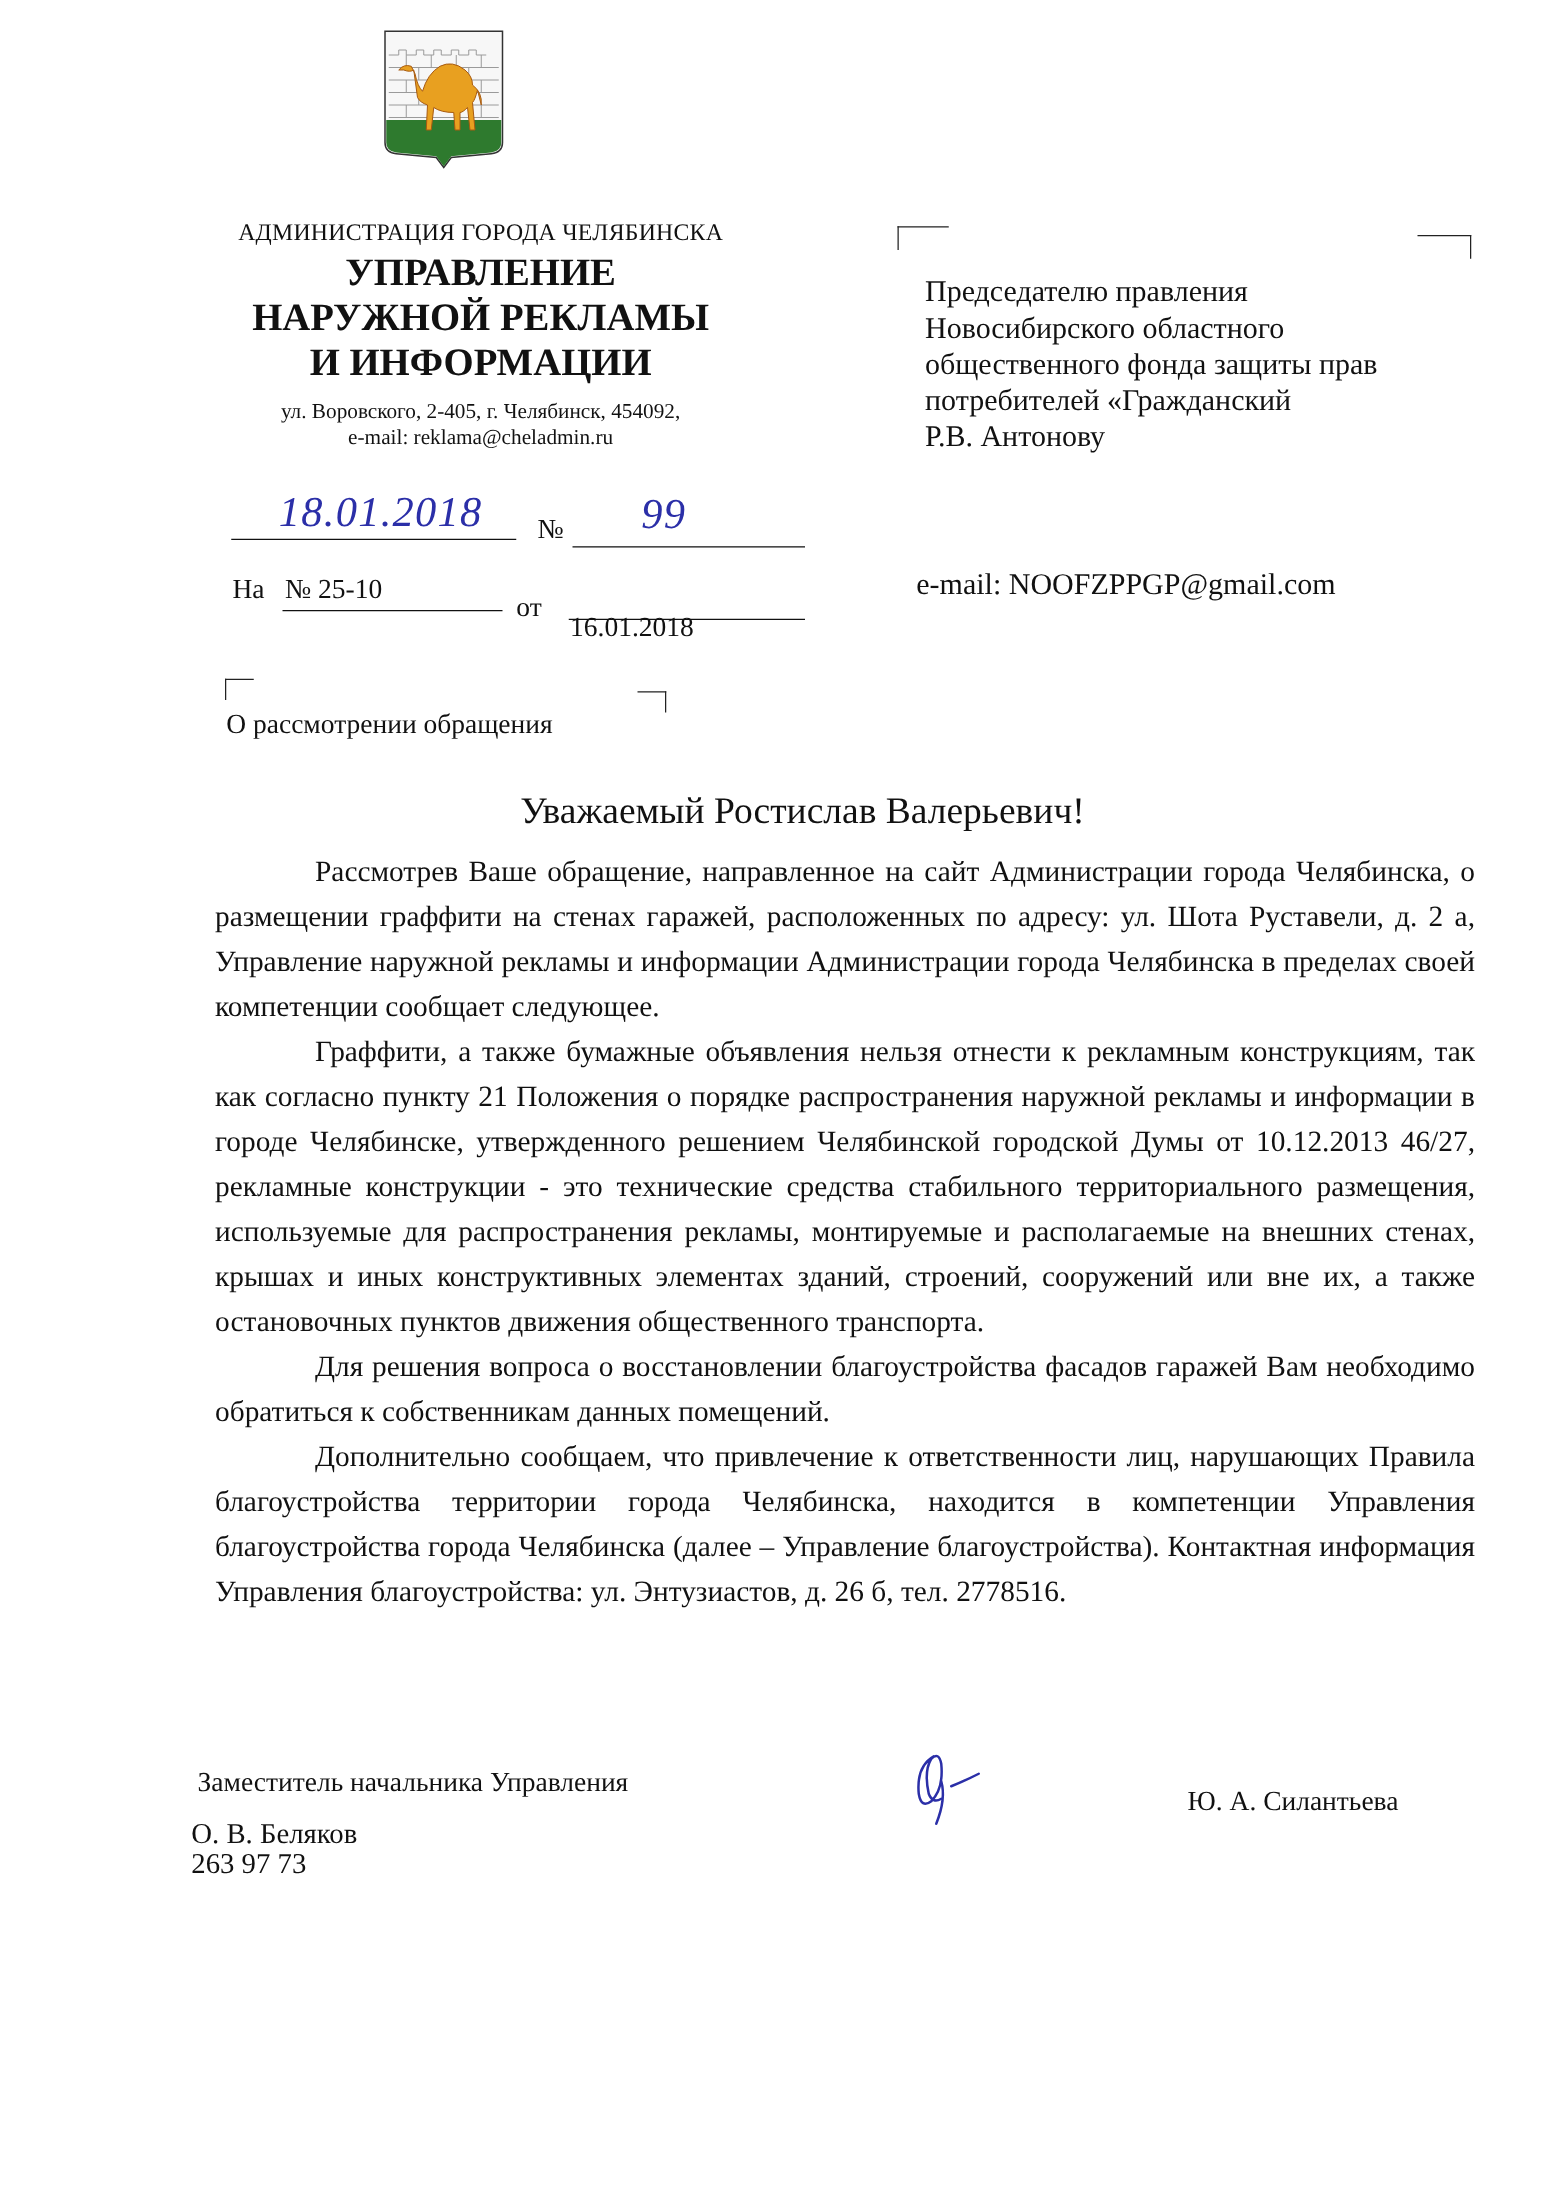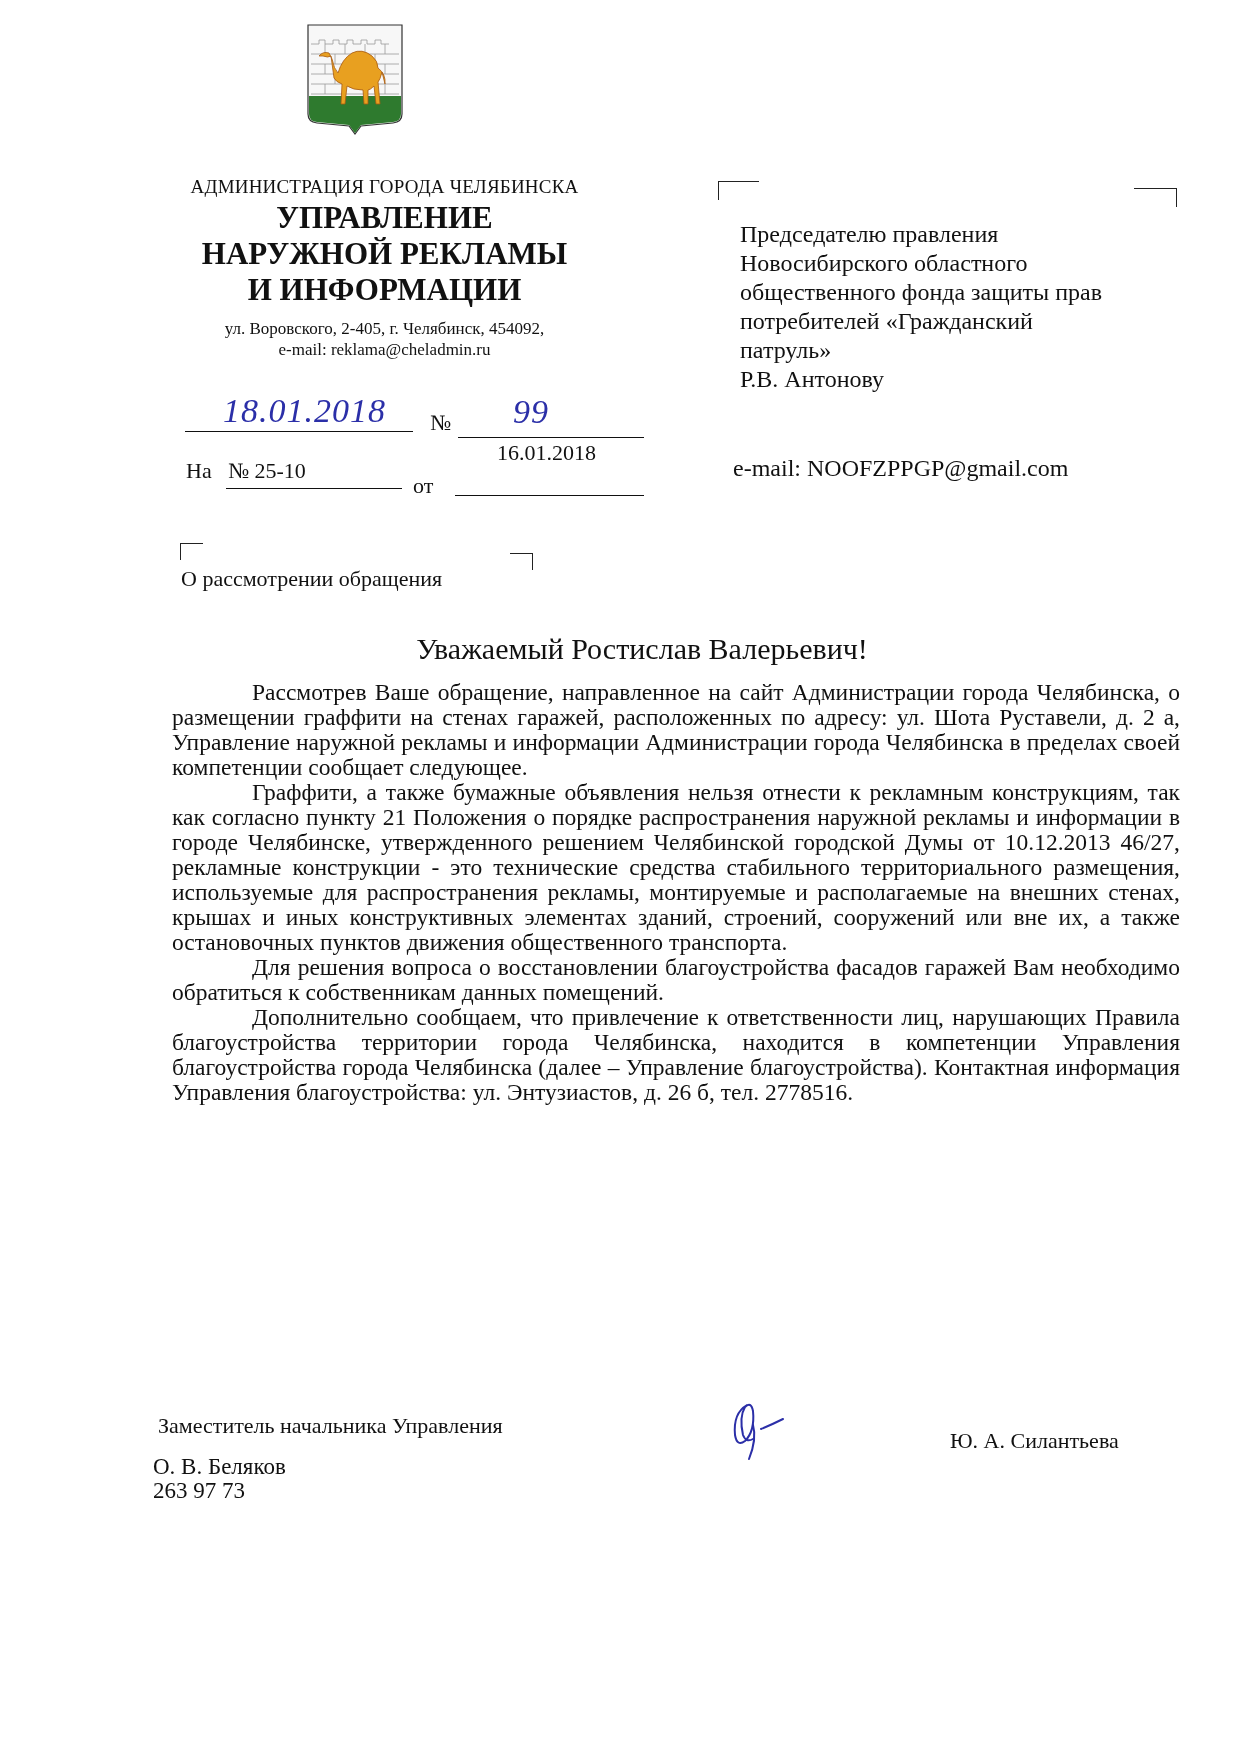--- a/index.html
+++ b/index.html
@@ -26,21 +26,21 @@
   .addr { position: absolute; left: 740px; top: 220px; font-size: 24px; line-height: 29px; width: 460px; }
   .addr-email { position: absolute; left: 733px; top: 455px; font-size: 24px; }
 
   
   .corner { position: absolute; border-color: #222; border-style: solid; border-width: 0; }
 
   .subject { position: absolute; left: 181px; top: 566px; font-size: 22px; }
   .greeting { position: absolute; left: 0; width: 1244px; top: 632px; text-align: center; font-size: 30px; padding-left: 40px; box-sizing: border-box; }
 
   .body { position: absolute; left: 172px; width: 1008px; top: 680px;
-          font-size: 23.5px; line-height: 25px; text-align: justify; }
+          font-size: 23.5px; line-height: 36px; text-align: justify; }
   .body p { margin: 0; text-indent: 80px; }
 
   .sig-title { position: absolute; left: 158px; top: 1413px; font-size: 22px; }
   .sig-name { position: absolute; left: 950px; top: 1428px; font-size: 22px; }
   #signature { left: 725px; top: 1395px; width: 80px; height: 70px; }
 
   .exec { position: absolute; left: 153px; top: 1455px; font-size: 23px; line-height: 24px; }
 </style>
 </head>
 <body>
@@ -70,32 +70,31 @@
 <div class="abs hand" style="left:185px; top:392px;">18.01.2018</div>
 <div class="uline" style="left:185px; top:431px; width:228px;"></div>
 <div class="lbl" style="left:430px; top:410px;">№</div>
 <div class="abs hand" style="left:475px; top:393px;">99</div>
 <div class="uline" style="left:458px; top:437px; width:186px;"></div>
 
 <div class="lbl" style="left:186px; top:458px;">На</div>
 <div class="lbl" style="left:228px; top:458px;">№ 25-10</div>
 <div class="uline" style="left:226px; top:488px; width:176px;"></div>
 <div class="lbl" style="left:413px; top:473px;">от</div>
-<div class="lbl" style="left:456px; top:440px;margin-left:41px;">16.01.2018</div>
+<div class="lbl" style="left:456px; top:489px;">16.01.2018</div>
 <div class="uline" style="left:455px; top:495px; width:189px;"></div>
 
 <div class="corner" style="left:718px; top:181px; width:40px; height:18px; border-top-width:1.5px; border-left-width:1.5px;"></div>
 <div class="corner" style="left:1134px; top:188px; width:42px; height:18px; border-top-width:1.5px; border-right-width:1.5px;"></div>
 
 <div class="addr">
   <div>Председателю правления</div>
   <div>Новосибирского областного</div>
   <div>общественного фонда защиты прав</div>
   <div>потребителей «Гражданский</div>
-  <div>патруль»</div>
   <div>Р.В. Антонову</div>
 </div>
 <div class="addr-email">e-mail: NOOFZPPGP@gmail.com</div>
 
 <div class="corner" style="left:180px; top:543px; width:22px; height:16px; border-top-width:1.5px; border-left-width:1.5px;"></div>
 <div class="corner" style="left:510px; top:553px; width:22px; height:16px; border-top-width:1.5px; border-right-width:1.5px;"></div>
 <div class="subject">О рассмотрении обращения</div>
 
 <div class="greeting">Уважаемый Ростислав Валерьевич!</div>
 

